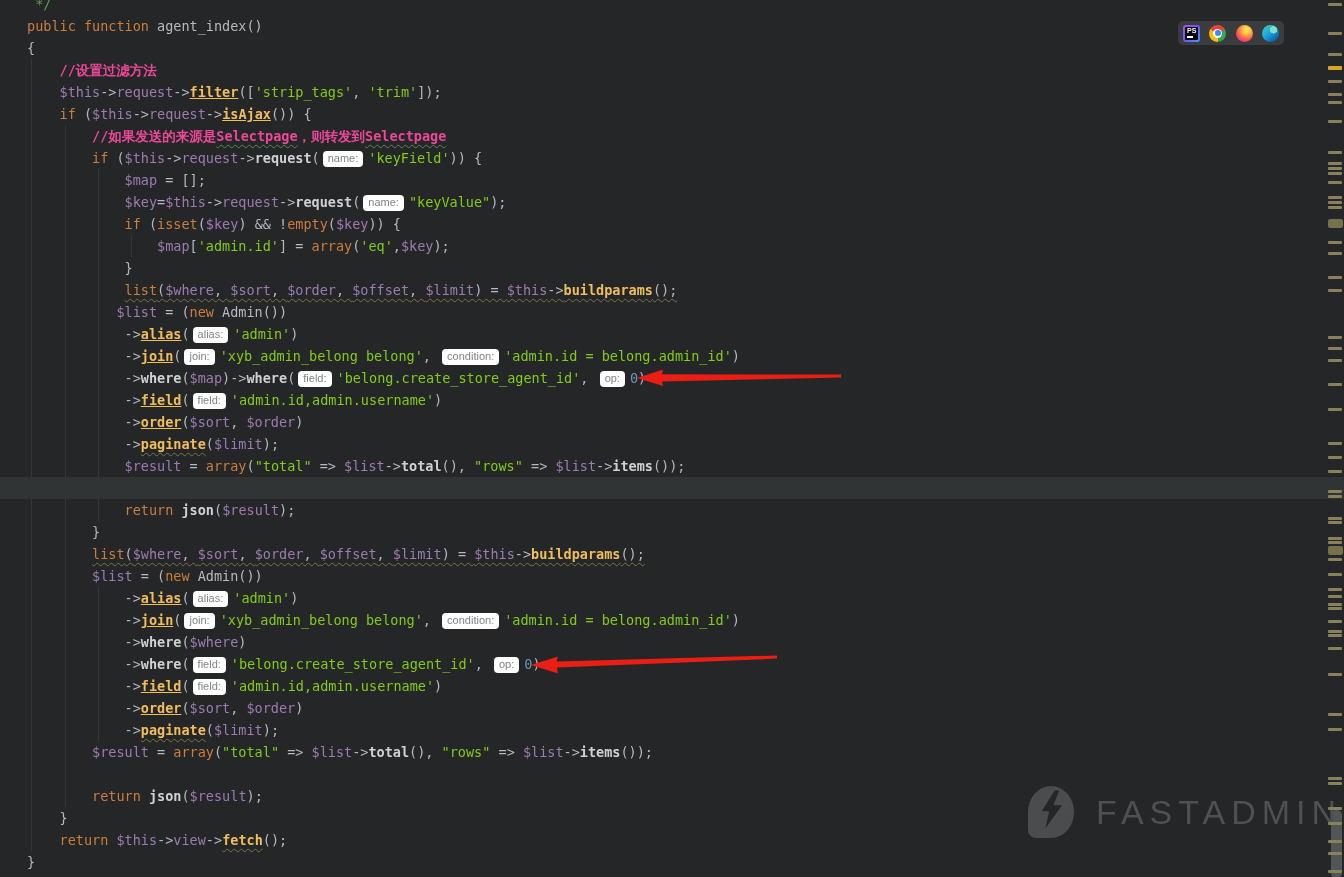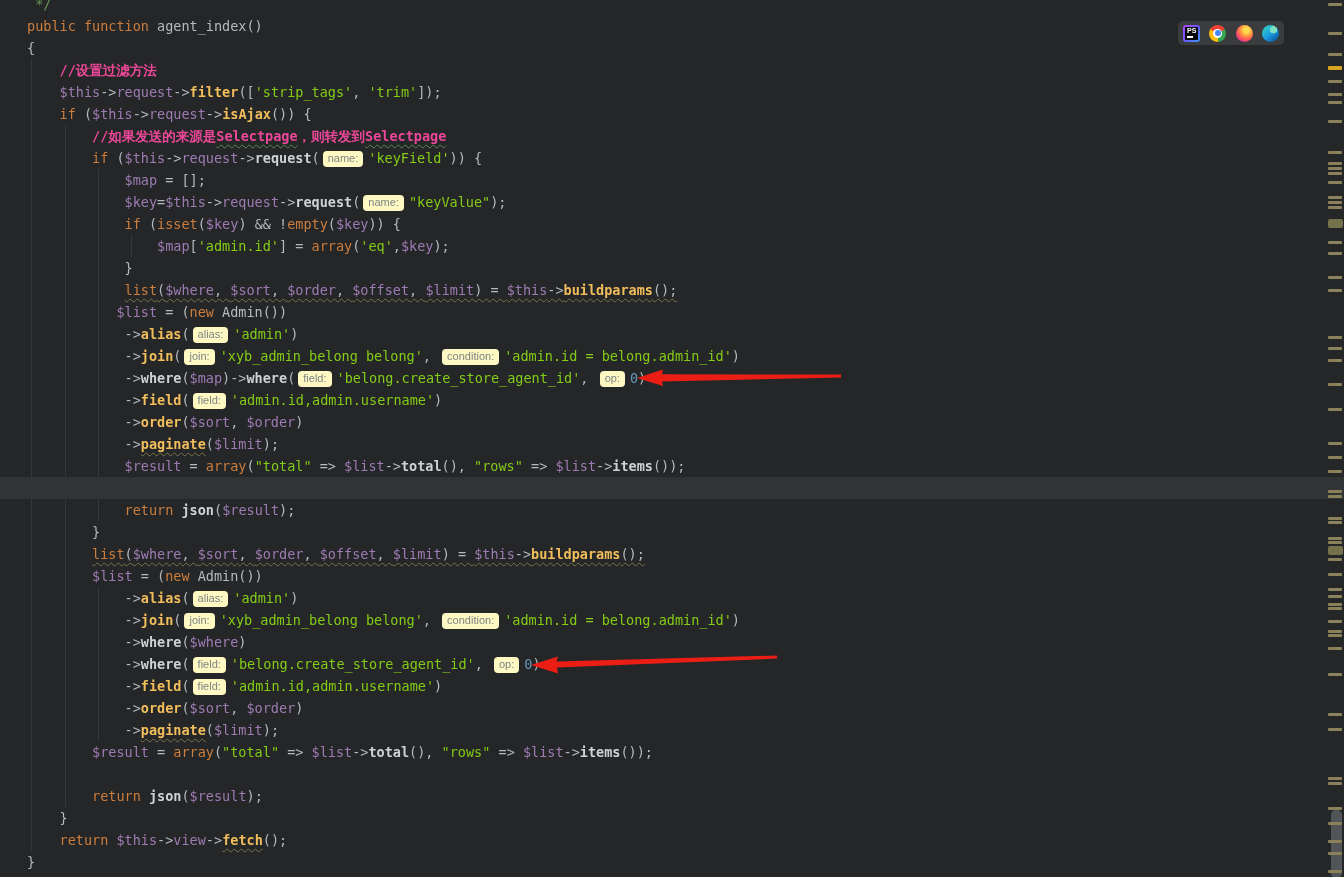--- a/index.html
+++ b/index.html
@@ -10,28 +10,28 @@
   
   .cur-line{position:absolute;left:0;width:1344px;height:22px;background:#313434;}
   
   .code{position:absolute;left:27px;top:-7px;right:0;font-size:13.5px;line-height:22px;
         white-space:pre;color:#b4bac0;}
   .line{height:22px;position:relative;}
   .tok.d{color:#b4bac0;}
   .tok.k{color:#cc7e3e;}
   .tok.v{color:#9e7bb3;}
   .tok.s{color:#84cc16;}
-  .tok.m{color:#f2be5c;font-weight:bold;}
+  .tok.m{color:#f2be5c;font-weight:bold;text-decoration:underline;}
   .tok.w{color:#ced2d6;font-weight:bold;}
   .tok.n{color:#6897bb;}
   .tok.c{color:#ec4899;font-weight:bold;}
   .tok.g{color:#699755;}
   .tok.wv{text-decoration:underline wavy #76744a;text-decoration-thickness:1px;text-underline-offset:3px;}
   .tok.cwv{text-decoration:underline wavy #5b8455;text-decoration-thickness:1px;text-underline-offset:3px;}
-  .chip{display:inline-block;font:11px "Liberation Sans",sans-serif;color:#7f8486;background:#fef9c3;
+  .chip{display:inline-block;font:11px "Liberation Sans",sans-serif;color:#7f8486;background:#ffffff;
         border-radius:4px;padding:1px 5px 2px;margin:0 5px 0 3px;vertical-align:1px;line-height:13px;}
   
   .stripe{position:absolute;right:0;top:0;width:18px;height:877px;}
   .mark{position:absolute;left:1328px;width:14px;height:3px;background:#8a8059;border-radius:1px;}
   .mark.gold{background:#d6a522;height:4px;}
   .mark.blob{height:9px;width:15px;background:#74714b;border-radius:2px;}
   .thumb{position:absolute;left:1331px;width:11px;border-radius:5px;background:rgba(152,157,160,0.4);}
   
   .arrows{position:absolute;left:0;top:0;pointer-events:none;}
   
@@ -83,20 +83,28 @@
       <span class="ps-inner">
         <span class="ps-txt">PS</span>
         <span class="ps-bar"></span>
       </span>
     </div>
     <div class="icon chrome"></div>
     <div class="icon firefox"></div>
     <div class="icon edge"></div>
   </div>
 
+  <div class="watermark">
+    <div class="wm-badge">
+      <svg viewBox="0 0 100 100">
+        <path d="M58 10 L30 55 L46 55 L38 92 L74 42 L55 42 L68 10 Z" fill="#242627"></path>
+      </svg>
+    </div>
+    <div class="wm-text">FASTADMIN</div>
+  </div>
 
 <div class="mark" style="top: 3px;"></div>
     <div class="mark" style="top: 32px;"></div>
     <div class="mark" style="top: 53px;"></div>
     <div class="mark gold" style="top: 66px;"></div>
     <div class="mark" style="top: 80px;"></div>
     <div class="mark" style="top: 93px;"></div>
     <div class="mark" style="top: 101px;"></div>
     <div class="mark" style="top: 120px;"></div>
     <div class="mark" style="top: 151px;"></div>

